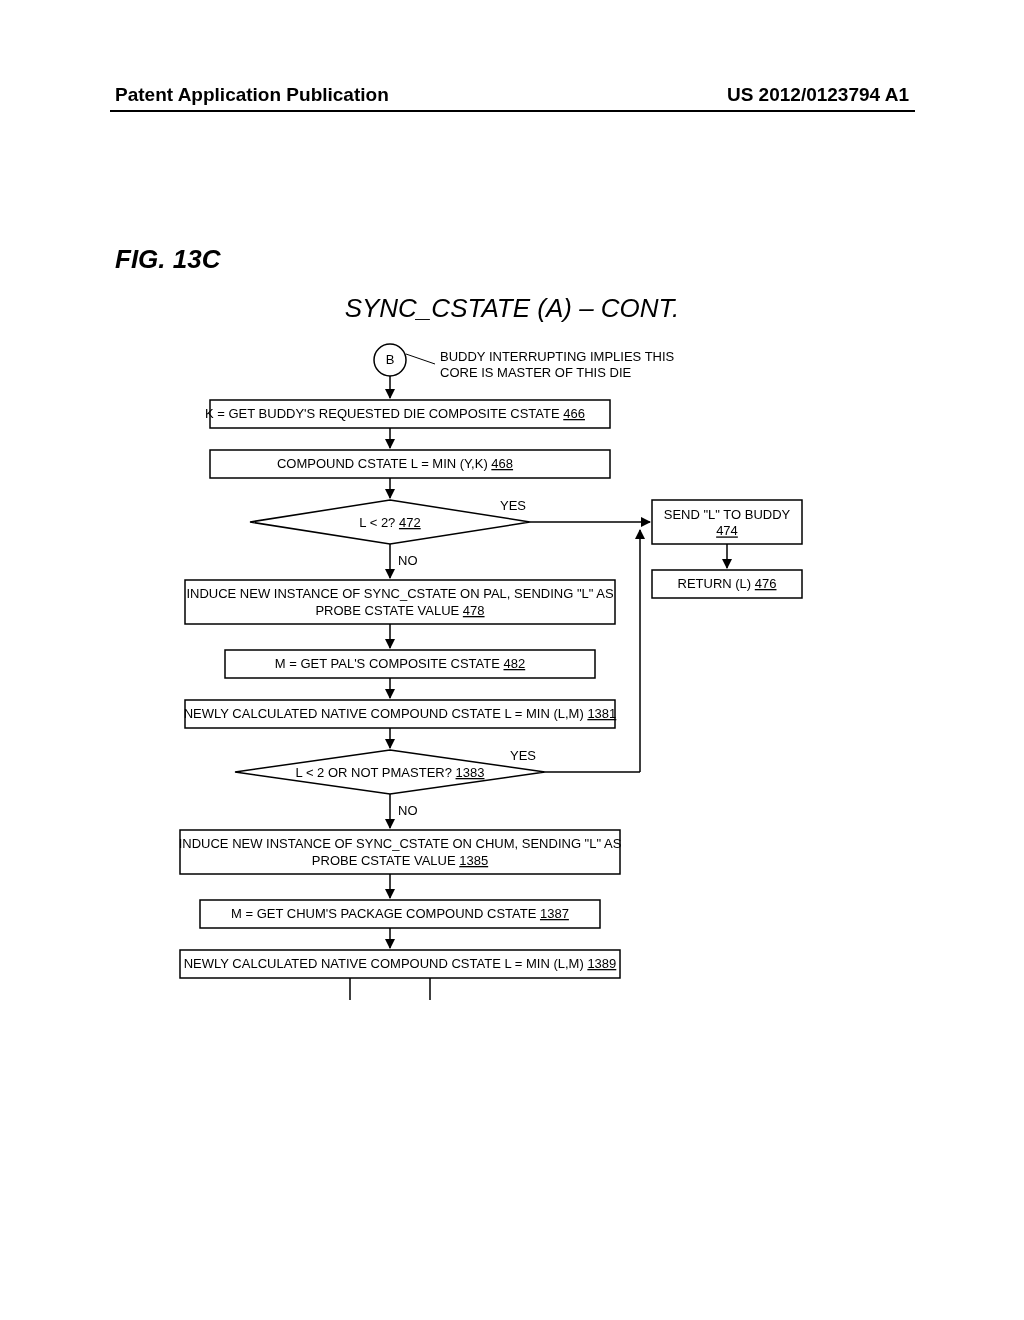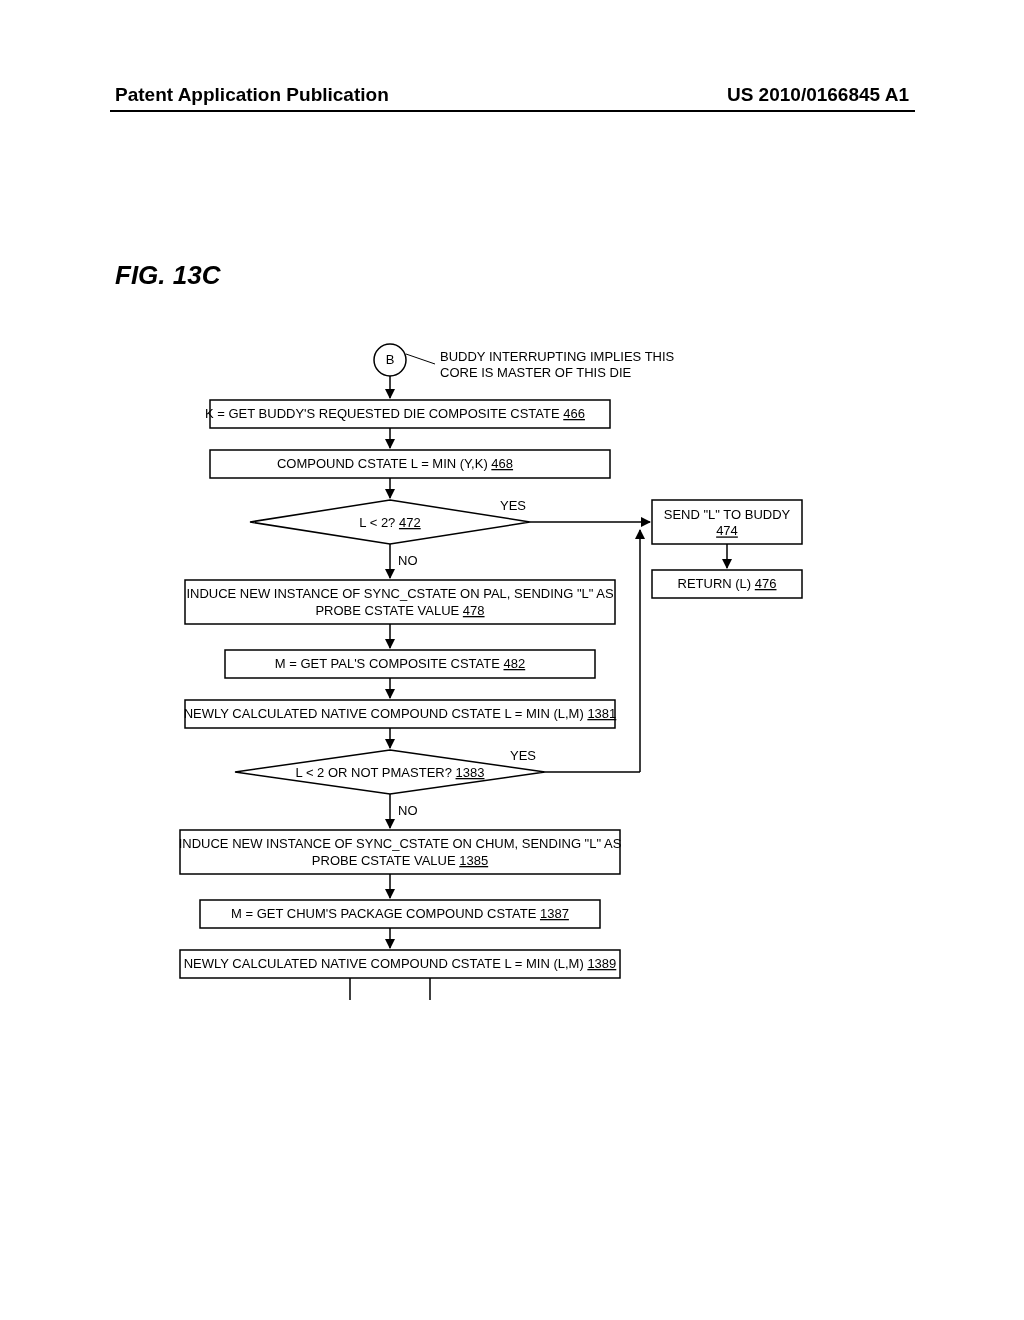--- a/index.html
+++ b/index.html
@@ -31,21 +31,21 @@
   }
   .header-rule {
     position: absolute;
     top: 110px;
     left: 110px;
     width: 805px;
     border-top: 2px solid #000;
   }
   .fig-label {
     position: absolute;
-    top: 260px;
+    top: 244px;
     left: 115px;
     font-size: 26px;
     font-style: italic;
     font-weight: bold;
   }
   .title {
     position: absolute;
     top: 293px;
     left: 0;
     width: 1024px;
@@ -73,25 +73,26 @@
     dominant-baseline: middle;
   }
 </style>
 </head>
 <body>
 
 <div class="page">
 
   <div class="header">
     <span>Patent Application Publication</span>
-    <span>US 2010/0166845 A1</span>
+    <span>US 2012/0123794 A1</span>
   </div>
   <div class="header-rule"></div>
 
   <div class="fig-label">FIG. 13C</div>
+  <div class="title">SYNC_CSTATE (A) – CONT.</div>
 
   <div class="flowchart">
     <svg width="1024" height="830" viewBox="0 0 1024 830">
       <defs>
         <marker id="arrow" viewBox="0 0 10 10" refX="9" refY="5" markerWidth="7" markerHeight="7" orient="auto-start-reverse">
           <path d="M 0 0 L 10 5 L 0 10 z" fill="#000"></path>
         </marker>
       </defs>
 
       <circle cx="390" cy="20" r="16" fill="#fff" stroke="#000" stroke-width="1.5"></circle>

